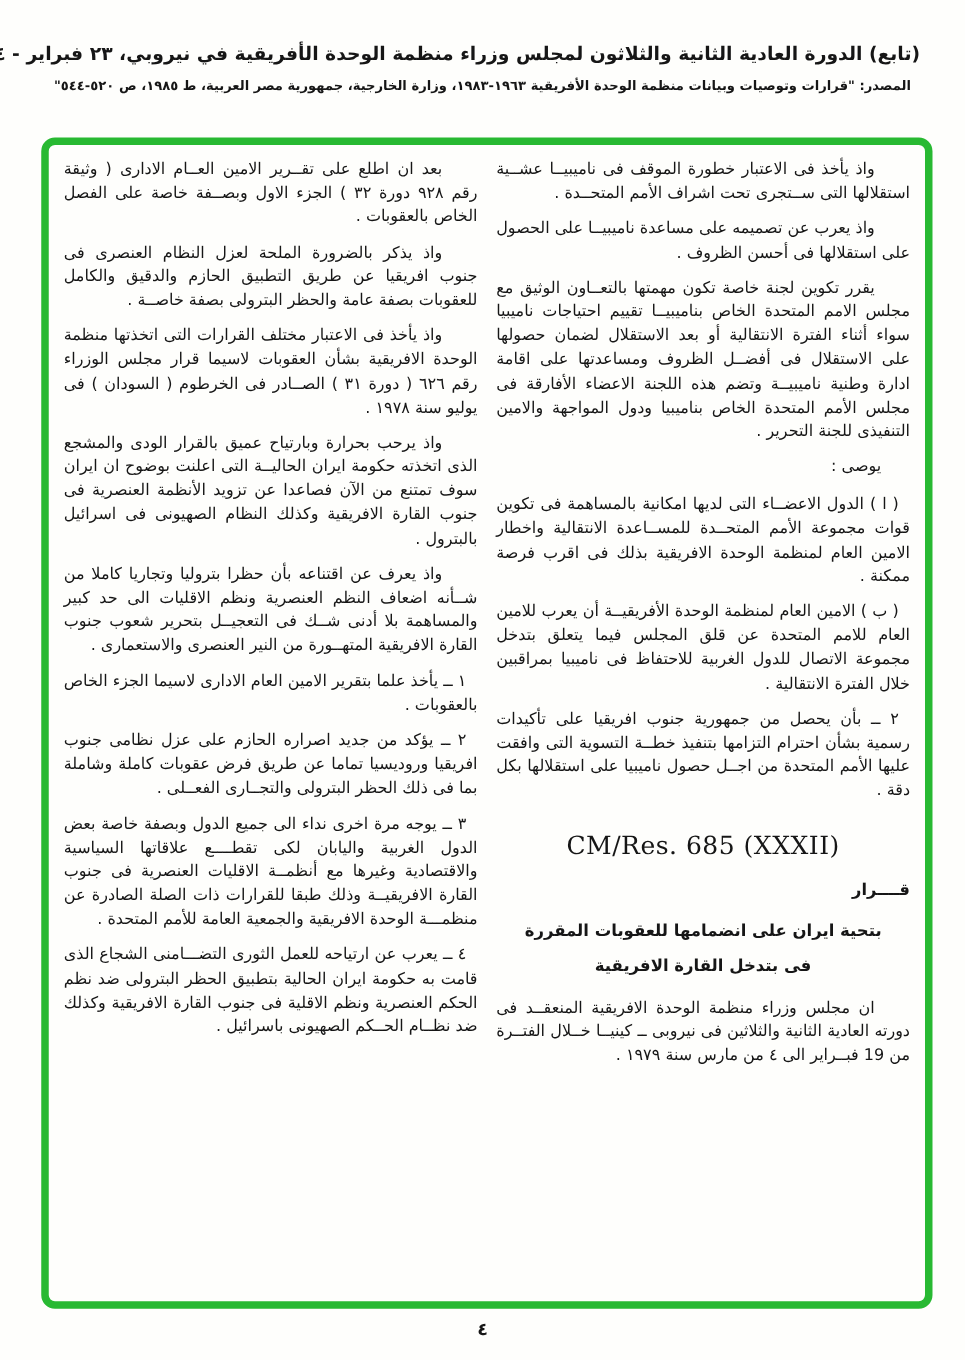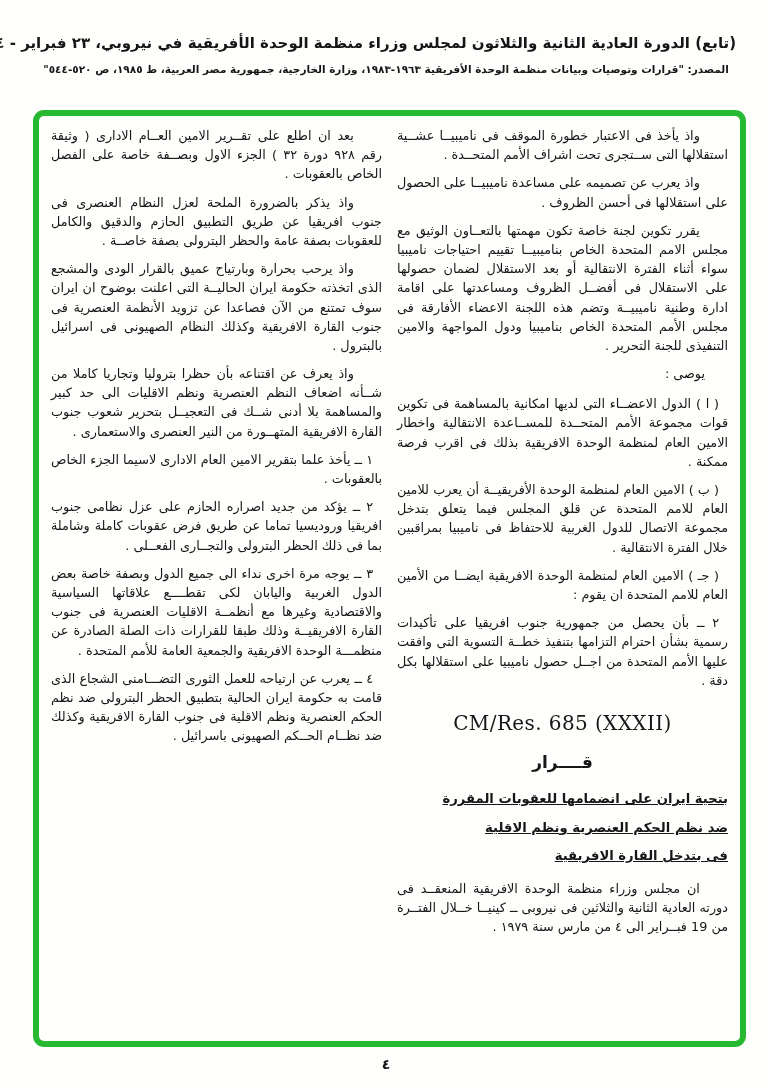--- a/index.html
+++ b/index.html
@@ -68,34 +68,33 @@
   .cmres {
     direction: ltr;
     text-align: center;
     text-indent: 0;
     font-family: "DejaVu Serif", serif;
     font-size: 20px;
     letter-spacing: 0.4px;
     margin: 18px 0 6px 0;
   }
   .decree {
-    text-align: center;
+    text-align: right;
     text-indent: 0;
     font-weight: bold;
-    font-size: 17px;
+    font-size: 13px;
     margin: 12px 0 10px 0;
   }
   .res-title {
-    text-align: right;
+    text-align: center;
     text-indent: 0;
     font-weight: bold;
     font-size: 13.2px;
     line-height: 2.15;
     margin: 0 0 8px 0;
-    text-decoration: underline;
   }
   .res-title div { text-indent: 0; }
   
   .page-number {
     position: absolute;
     left: 0; right: 0;
     bottom: 16px;
     text-align: center;
     font-size: 14px;
     font-weight: bold;
@@ -113,35 +112,34 @@
 
   <div class="frame">
 
     <div class="col">
       <p class="para">واذ يأخذ فى الاعتبار خطورة الموقف فى ناميبيــا عشــية استقلالها التى ســتجرى تحت اشراف الأمم المتحــدة .</p>
       <p class="para">واذ يعرب عن تصميمه على مساعدة ناميبيــا على الحصول على استقلالها فى أحسن الظروف .</p>
       <p class="para">يقرر تكوين لجنة خاصة تكون مهمتها بالتعــاون الوثيق مع مجلس الامم المتحدة الخاص بناميبيــا تقييم احتياجات ناميبيا سواء أثناء الفترة الانتقالية أو بعد الاستقلال لضمان حصولها على الاستقلال فى أفضــل الظروف ومساعدتها على اقامة ادارة وطنية ناميبيــة وتضم هذه اللجنة الاعضاء الأفارقة فى مجلس الأمم المتحدة الخاص بناميبيا ودول المواجهة والامين التنفيذى للجنة التحرير .</p>
       <p class="para para-marker">يوصى :</p>
       <p class="para para-item">( ا ) الدول الاعضــاء التى لديها امكانية بالمساهمة فى تكوين قوات مجموعة الأمم المتحــدة للمســاعدة الانتقالية واخطار الامين العام لمنظمة الوحدة الافريقية بذلك فى اقرب فرصة ممكنة .</p>
       <p class="para para-item">( ب ) الامين العام لمنظمة الوحدة الأفريقيــة أن يعرب للامين العام للامم المتحدة عن قلق المجلس فيما يتعلق بتدخل مجموعة الاتصال للدول الغربية للاحتفاظ فى ناميبيا بمراقبين خلال الفترة الانتقالية .</p>
-      <p class="para para-item">( جـ ) الامين العام لمنظمة الوحدة الافريقية ايضــا من الأمين العام للامم المتحدة ان يقوم :</p>
       <p class="para para-item">٢ ــ بأن يحصل من جمهورية جنوب افريقيا على تأكيدات رسمية بشأن احترام التزامها بتنفيذ خطــة التسوية التى وافقت عليها الأمم المتحدة من اجــل حصول ناميبيا على استقلالها بكل دقة .</p>
       <p class="para cmres">CM/Res. 685 (XXXII)</p>
       <p class="para decree">قــــرار</p>
       <div class="res-title">
         <div>بتحية ايران على انضمامها للعقوبات المقررة</div>
-        <div>ضد نظم الحكم العنصرية ونظم الاقلية</div>
         <div>فى بتدخل القارة الافريقية</div>
       </div>
       <p class="para">ان مجلس وزراء منظمة الوحدة الافريقية المنعقــد فى دورته العادية الثانية والثلاثين فى نيروبى ــ كينيــا خــلال الفتــرة من 19 فبــراير الى ٤ من مارس سنة ١٩٧٩ .</p>
     </div>
 
     <div class="col">
       <p class="para">بعد ان اطلع على تقــرير الامين العــام الادارى ( وثيقة رقم ٩٢٨ دورة ٣٢ ) الجزء الاول وبصــفة خاصة على الفصل الخاص بالعقوبات .</p>
       <p class="para">واذ يذكر بالضرورة الملحة لعزل النظام العنصرى فى جنوب افريقيا عن طريق التطبيق الحازم والدقيق والكامل للعقوبات بصفة عامة والحظر البترولى بصفة خاصــة .</p>
+      <p class="para">واذ يأخذ فى الاعتبار مختلف القرارات التى اتخذتها منظمة الوحدة الافريقية بشأن العقوبات لاسيما قرار مجلس الوزراء رقم ٦٢٦ ( دورة ٣١ ) الصــادر فى الخرطوم ( السودان ) فى يوليو سنة ١٩٧٨ .</p>
       <p class="para">واذ يرحب بحرارة وبارتياح عميق بالقرار الودى والمشجع الذى اتخذته حكومة ايران الحاليــة التى اعلنت بوضوح ان ايران سوف تمتنع من الآن فصاعدا عن تزويد الأنظمة العنصرية فى جنوب القارة الافريقية وكذلك النظام الصهيونى فى اسرائيل بالبترول .</p>
       <p class="para">واذ يعرف عن اقتناعه بأن حظرا بتروليا وتجاريا كاملا من شــأنه اضعاف النظم العنصرية ونظم الاقليات الى حد كبير والمساهمة بلا أدنى شــك فى التعجيــل بتحرير شعوب جنوب القارة الافريقية المتهــورة من النير العنصرى والاستعمارى .</p>
       <p class="para para-item">١ ــ يأخذ علما بتقرير الامين العام الادارى لاسيما الجزء الخاص بالعقوبات .</p>
       <p class="para para-item">٢ ــ يؤكد من جديد اصراره الحازم على عزل نظامى جنوب افريقيا وروديسيا تماما عن طريق فرض عقوبات كاملة وشاملة بما فى ذلك الحظر البترولى والتجــارى الفعــلى .</p>
       <p class="para para-item">٣ ــ يوجه مرة اخرى نداء الى جميع الدول وبصفة خاصة بعض الدول الغربية واليابان لكى تقطــــع علاقاتها السياسية والاقتصادية وغيرها مع أنظمــة الاقليات العنصرية فى جنوب القارة الافريقيــة وذلك طبقا للقرارات ذات الصلة الصادرة عن منظمـــة الوحدة الافريقية والجمعية العامة للأمم المتحدة .</p>
       <p class="para para-item">٤ ــ يعرب عن ارتياحه للعمل الثورى التضـــامنى الشجاع الذى قامت به حكومة ايران الحالية بتطبيق الحظر البترولى ضد نظم الحكم العنصرية ونظم الاقلية فى جنوب القارة الافريقية وكذلك ضد نظــام الحــكم الصهيونى باسرائيل .</p>
     </div>
 
   </div>
 

